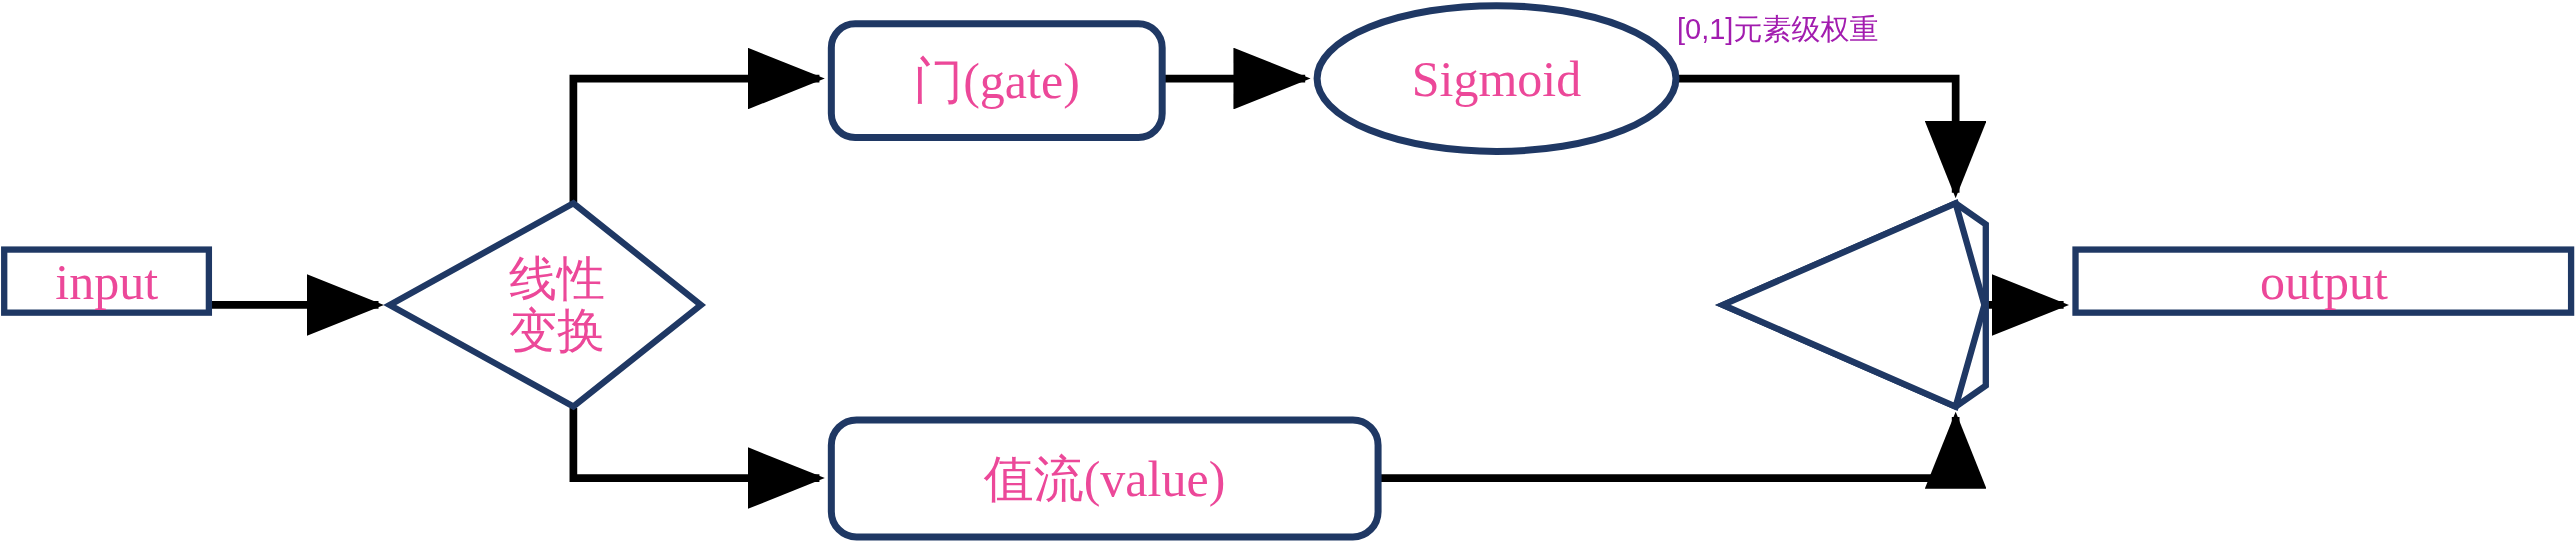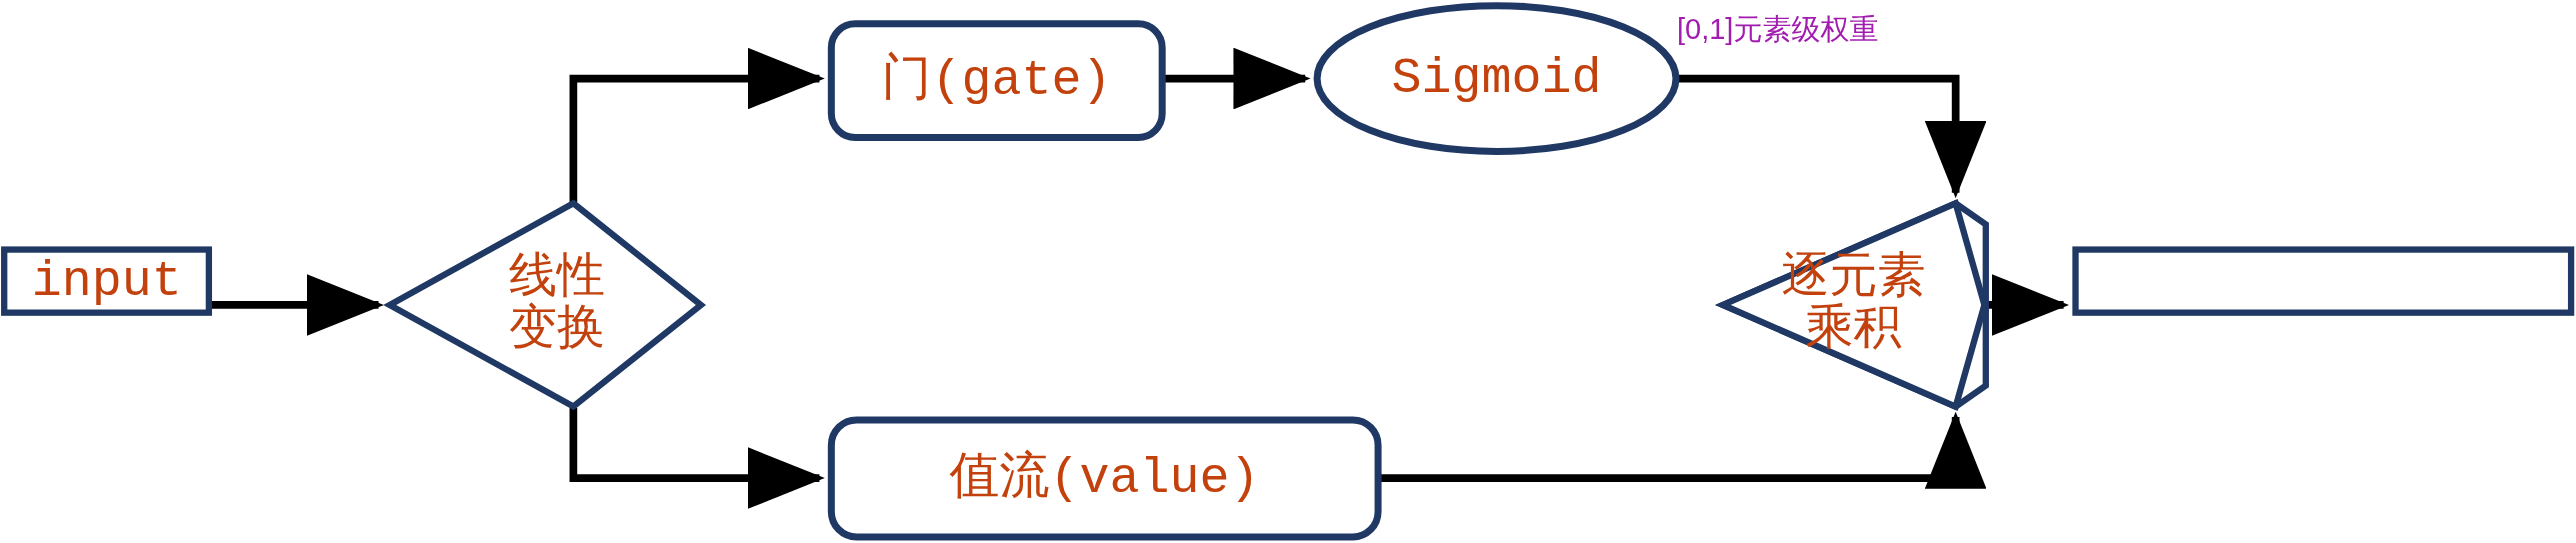--- a/index.html
+++ b/index.html
@@ -22,22 +22,22 @@
     left: 0;
     width: 2576px;
     height: 544px;
   }
   .node-label {
     position: absolute;
     display: flex;
     align-items: center;
     justify-content: center;
     text-align: center;
-    color: #c2410c;
-    font-family: Liberation Mono, monospace;
+    color: #ec4899;
+    font-family: Liberation Serif, serif;
     line-height: 1.08;
     white-space: pre-line;
     pointer-events: none;
   }
   .lbl-io      { font-size: 50px; text-align: center; }
   .lbl-process { font-size: 50px; }
   .lbl-decision{ font-size: 48px; }
   .edge-label {
     position: absolute;
     color: #a21caf;
@@ -99,20 +99,19 @@
 
   <div class="node-label lbl-decision" style="left:432px; top:202px; width:250px; height:206px;">线性
 变换</div>
 
   <div class="node-label lbl-process" style="left:831px; top:24px; width:331px; height:114px;">门(gate)</div>
 
   <div class="node-label lbl-process" style="left:831px; top:420px; width:547px; height:117px;">值流(value)</div>
 
   <div class="node-label lbl-process" style="left:1317px; top:5.6px; width:359px; height:146px;">Sigmoid</div>
 
-  <div class="node-label lbl-decision" style="left:1738px; top:202px; width:231px; height:206px;">逐元素
-乘积</div>
 
+  <div class="node-label lbl-io" style="left:2076px; top:250px; width:496px; height:63px;">output</div>
 
   <div class="edge-label" style="left:1677px; top:9.8px;">[0,1]元素级权重</div>
 
 </div>
 
 
 </body></html>

